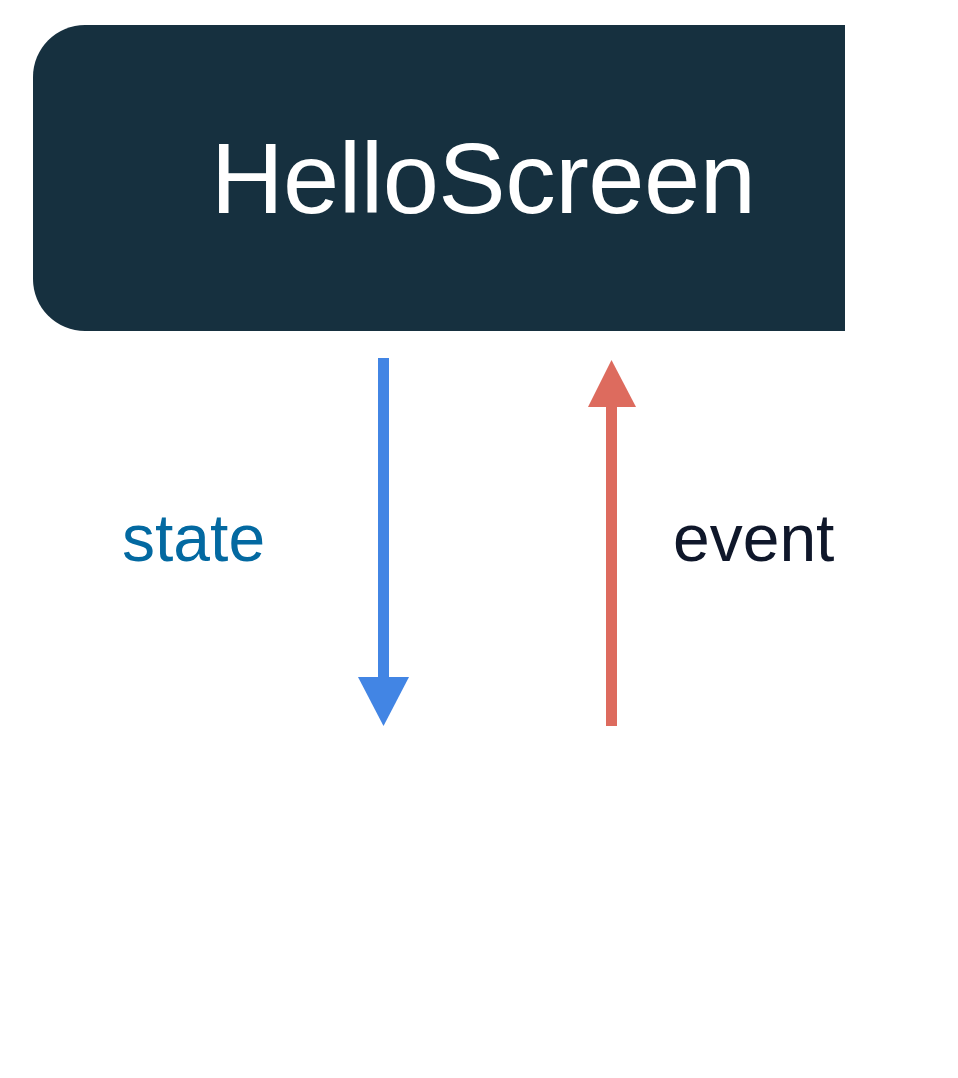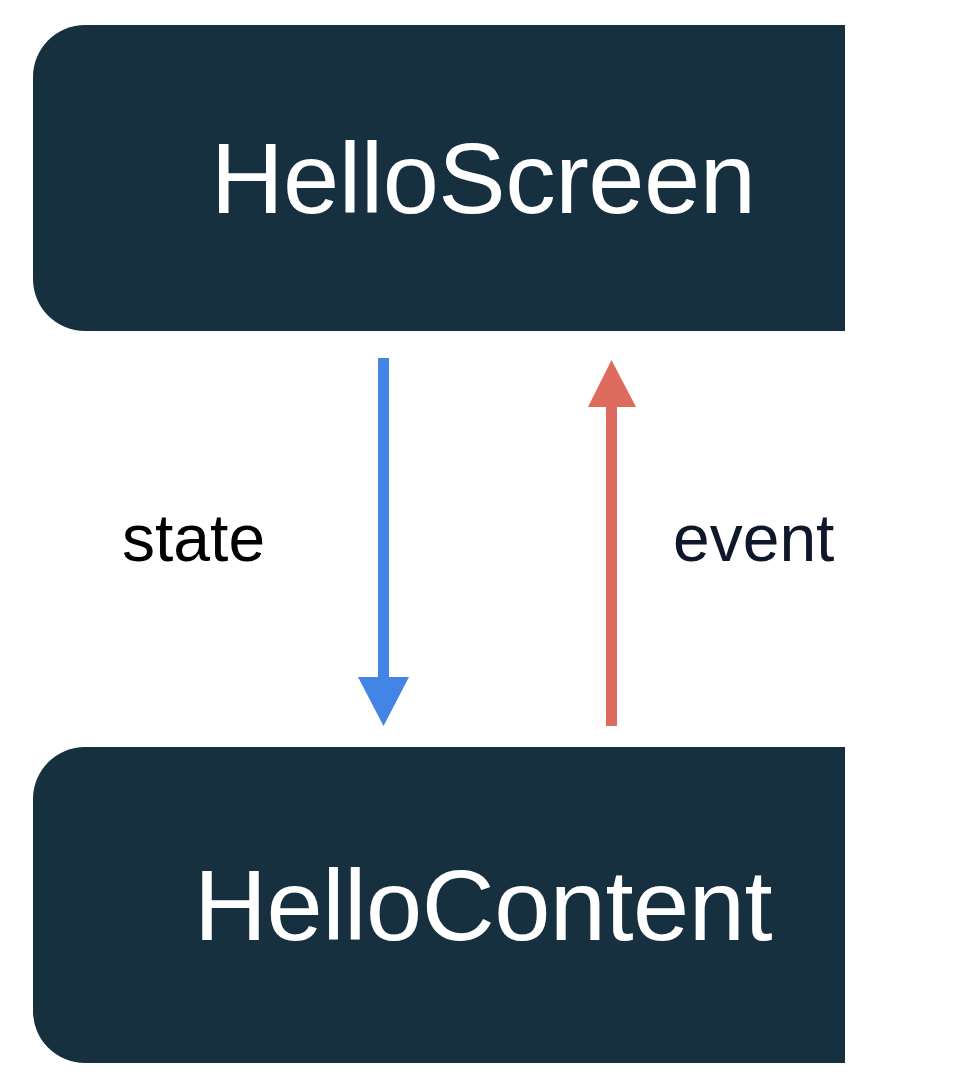--- a/index.html
+++ b/index.html
@@ -60,21 +60,21 @@
   .edge-label {
     position: absolute;
     font-family: "Liberation Sans", sans-serif;
     font-size: 66px;
     font-weight: 400;
     line-height: 1;
     white-space: nowrap;
     user-select: none;
   }
   #edge-label-state {
-    color: #000000;
+    color: #0369a1;
     left: 122px;
     top: 505px;
     text-align: center;
   }
   #edge-label-event {
     color: #0f172a;
     left: 673px;
     top: 505px;
   }
 </style>
@@ -97,17 +97,14 @@
     <g>
       <rect x="606" y="405" width="11" height="321" fill="#dd6b5e"></rect>
       <polygon points="588,407 636,407 611.5,360" fill="#dd6b5e"></polygon>
     </g>
   </svg>
 
   <span class="edge-label" id="edge-label-state">state</span>
 
   <span class="edge-label" id="edge-label-event">event</span>
 
-  <div class="node-box" id="node-hello-content">
-    <span class="node-label">HelloContent</span>
-  </div>
 
 </div>
 
 </body></html>

